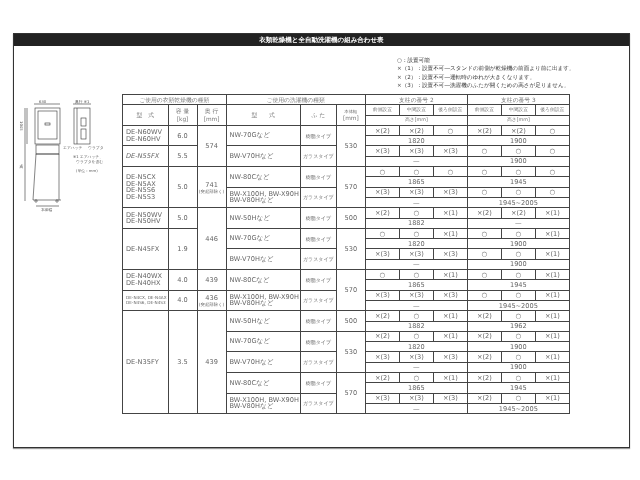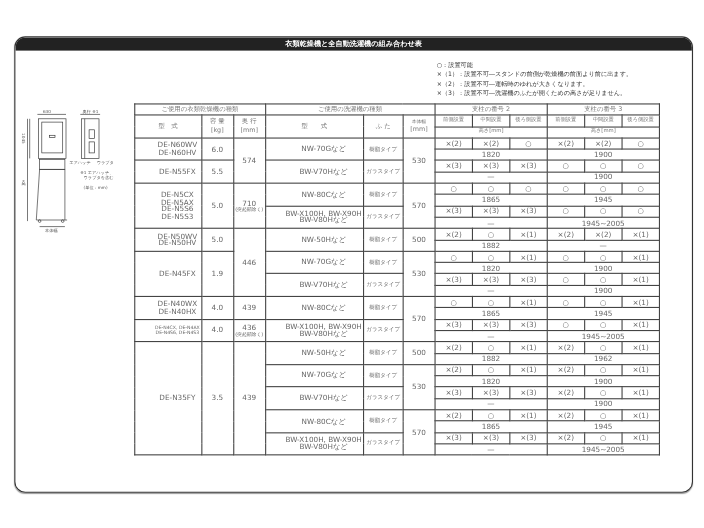--- a/index.html
+++ b/index.html
@@ -1,31 +1,31 @@
 <!DOCTYPE html>
 <html><head>
 <meta charset="utf-8">
 <style>
   html, body { margin:0; padding:0; background:#fff; }
   body { width:640px; height:480px; position:relative; overflow:hidden;
          font-family:"DejaVu Sans", sans-serif; color:#555; }
   .frame { position:absolute; left:13px; top:33px; width:615px; height:413px;
-           border:1px solid #333; border-radius:10px; box-shadow:0 1px 1px #999; overflow:hidden; }
+           border:1px solid #333; border-radius:0; box-shadow:0 1px 1px #999; overflow:hidden; }
   .titlebar { height:12px; background:#222; color:#fff; font-size:6.5px; text-align:center;
               line-height:12px; font-weight:bold; }
   .legend { position:absolute; left:383px; top:22px; font-size:5.6px; line-height:8.3px; color:#333; }
   .legend div { white-space:nowrap; }
   .diagram { position:absolute; left:5px; top:62px; width:95px; height:120px; }
   .diagram svg { display:block; }
   .diag-text { position:absolute; font-size:3.8px; color:#555; white-space:nowrap; }
   table.combo { position:absolute; left:108px; top:60px; border-collapse:collapse;
                 font-size:6.6px; color:#666; table-layout:fixed; }
   table.combo td { border:1px solid #444; padding:0 1px; height:9.3px; line-height:8px;
                    text-align:center; overflow:hidden; white-space:nowrap; }
-  table.combo td.l { text-align:center; padding-left:18px; }
+  table.combo td.l { text-align:left; padding-left:3px; }
   table.combo td.sm { font-size:5px; }
   table.combo td.xs { font-size:4.2px; line-height:5px; }
   table.combo td.hd { font-size:5.8px; color:#777; }
   table.combo td.hd2 { font-size:4.8px; color:#777; }
   .sub { display:block; font-size:4.4px; line-height:5px; }
   .ml { line-height:7px; }
 </style>
 </head>
 <body>
 
@@ -134,21 +134,21 @@
           <td>○</td>
           <td>×(2)</td>
           <td>×(2)</td>
           <td>○</td>
         </tr>
         <tr>
           <td colspan="3">1820</td>
           <td colspan="3">1900</td>
         </tr>
         <tr>
-          <td rowspan="2" class="l" style="line-height: 6.5px;">
+          <td rowspan="2" class="l" style="line-height: 6.5px; font-style: italic;">
             <div>DE-N55FX</div>
           </td>
           <td rowspan="2">5.5</td>
           <td rowspan="2" class="l" style="line-height: 6.5px;">
             <div>BW-V70Hなど</div>
           </td>
           <td rowspan="2" class="sm">ガラスタイプ</td>
           <td>×(3)</td>
           <td>×(3)</td>
           <td>×(3)</td>
@@ -162,21 +162,21 @@
         </tr>
         <tr>
           <td rowspan="4" class="l" style="line-height: 6.5px; margin-top: 48px;">
             <div>DE-N5CX</div>
             <div>DE-N5AX</div>
             <div>DE-N5S6</div>
             <div>DE-N5S3</div>
           </td>
           <td rowspan="4">5.0</td>
           <td rowspan="4">
-            <div>710</div>
+            <div>741</div>
             <div class="sub">(突起部除く)</div>
           </td>
           <td rowspan="2" class="l" style="line-height: 6.5px;">
             <div>NW-80Cなど</div>
           </td>
           <td rowspan="2" class="sm">樹脂タイプ</td>
           <td rowspan="4">570</td>
           <td>○</td>
           <td>○</td>
           <td>○</td>

